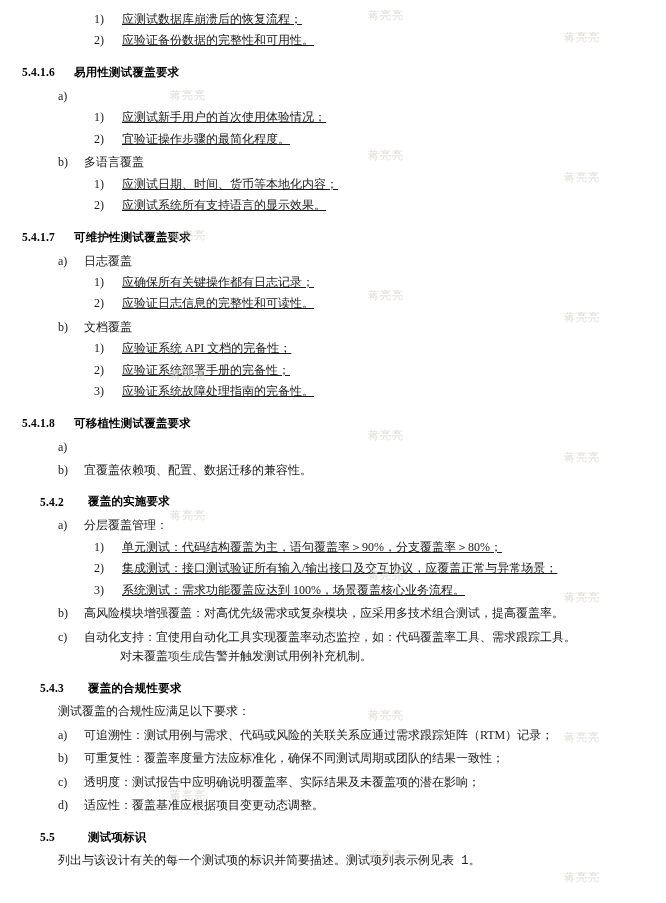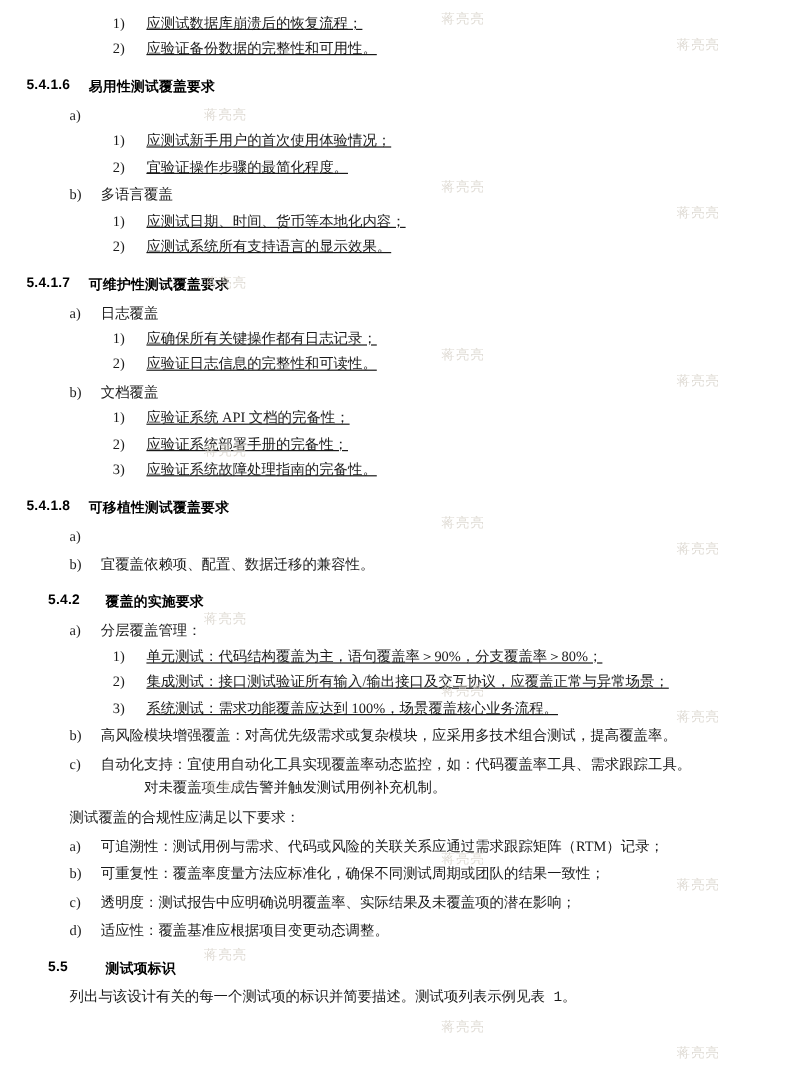--- a/index.html
+++ b/index.html
@@ -27,22 +27,22 @@
     left: 0;
     top: 0;
     width: 666px;
     padding: 8px 26px 0 22px;
     box-sizing: border-box;
   }
 
   
   .heading {
     display: flex;
-    align-items: flex-start;
-    font-family: Liberation Sans, sans-serif;
+    align-items: center;
+    font-family: Liberation Serif, serif;
     font-size: 11.5px;
     font-weight: bold;
     color: #000;
     margin: 14px 0 7px 0;
     letter-spacing: 0.2px;
   }
   .heading .num {
     width: 52px;
     flex: 0 0 auto;
   }
@@ -229,20 +229,24 @@
     <div class="lvl-a">
       <span class="mk">b)</span>
       <span class="bd">高风险模块增强覆盖：对高优先级需求或复杂模块，应采用多技术组合测试，提高覆盖率。</span>
     </div>
     <div class="lvl-a">
       <span class="mk">c)</span>
       <span class="bd">自动化支持：宜使用自动化工具实现覆盖率动态监控，如：代码覆盖率工具、需求跟踪工具。</span>
     </div>
     <div class="cont">对未覆盖项生成告警并触发测试用例补充机制。</div>
 
+    <div class="heading wide">
+      <span class="num">5.4.3</span>
+      <span class="txt">覆盖的合规性要求</span>
+    </div>
     <div class="para">测试覆盖的合规性应满足以下要求：</div>
     <div class="lvl-a">
       <span class="mk">a)</span>
       <span class="bd">可追溯性：测试用例与需求、代码或风险的关联关系应通过需求跟踪矩阵（RTM）记录；</span>
     </div>
     <div class="lvl-a">
       <span class="mk">b)</span>
       <span class="bd">可重复性：覆盖率度量方法应标准化，确保不同测试周期或团队的结果一致性；</span>
     </div>
     <div class="lvl-a">

